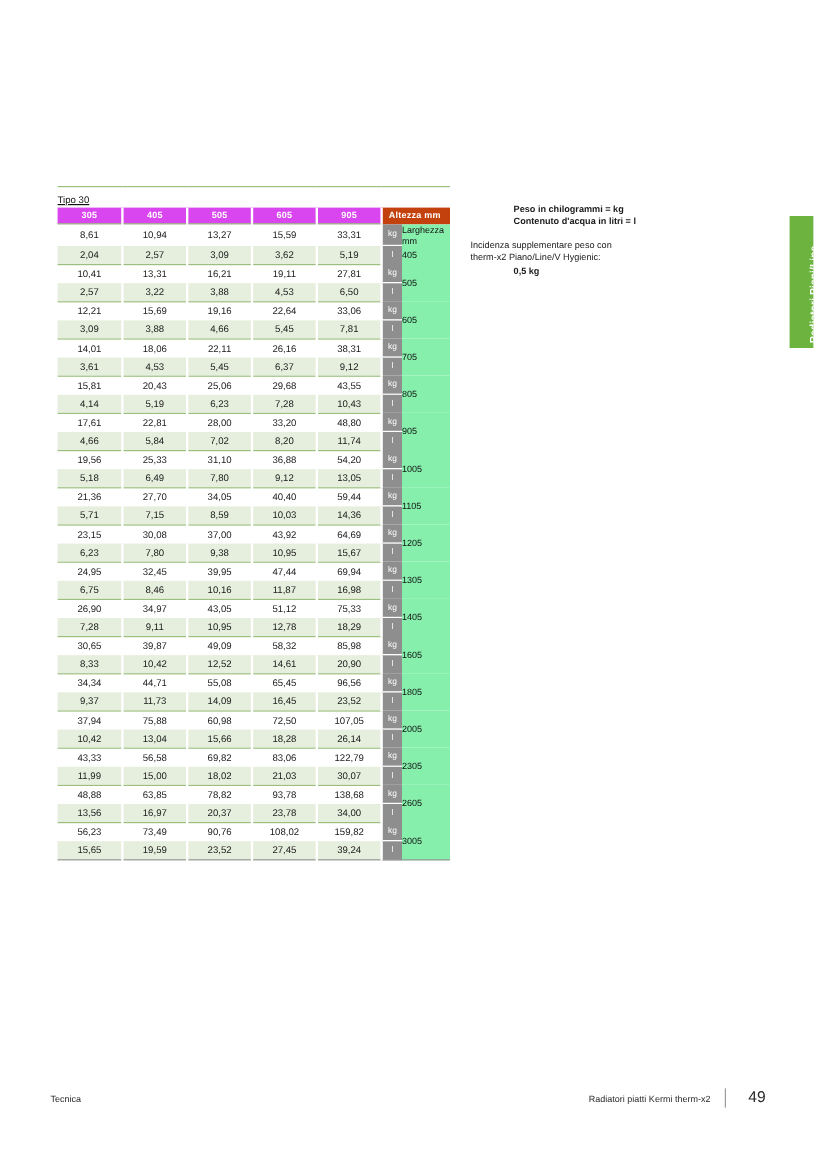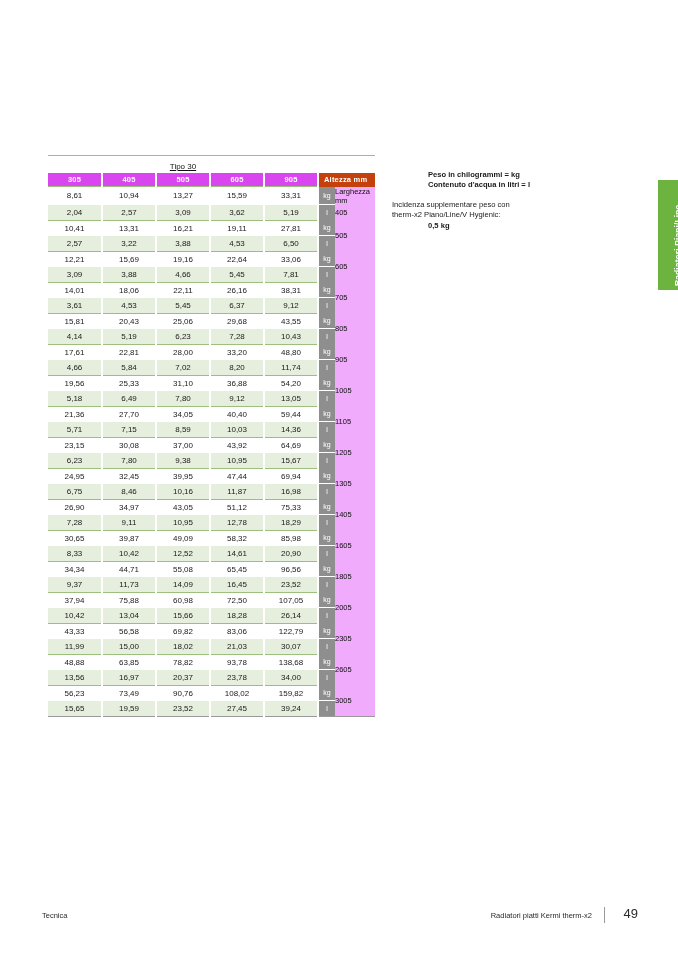--- a/index.html
+++ b/index.html
@@ -60,21 +60,21 @@
   .rule-top td {
     height: 3px;
     border-top: 1.4px solid #9cbf7e;
     font-size: 0;
     line-height: 0;
   }
 
   
   .caption-row td {
     height: 14px;
-    text-align: center;
+    text-align: left;
     font-size: 8px;
     font-weight: bold;
     color: #111;
     padding-bottom: 2px;
     text-decoration: underline;
   }
 
   
   .hdr td {
     height: 13px;
@@ -124,21 +124,21 @@
     font-size: 7px;
     font-weight: bold;
     text-align: center;
     height: 15px;
     border-bottom: 1.5px solid #ffffff;
   }
   td.unit.nb { border-bottom: 0; }
 
   
   td.hgt {
-    background: #f0abfc;
+    background: #86efac;
     font-size: 7.5px;
     font-weight: bold;
     color: #111;
     padding-left: 6px;
     vertical-align: middle;
   }
   td.hgt.head {
     font-size: 7.5px;
   }
 

